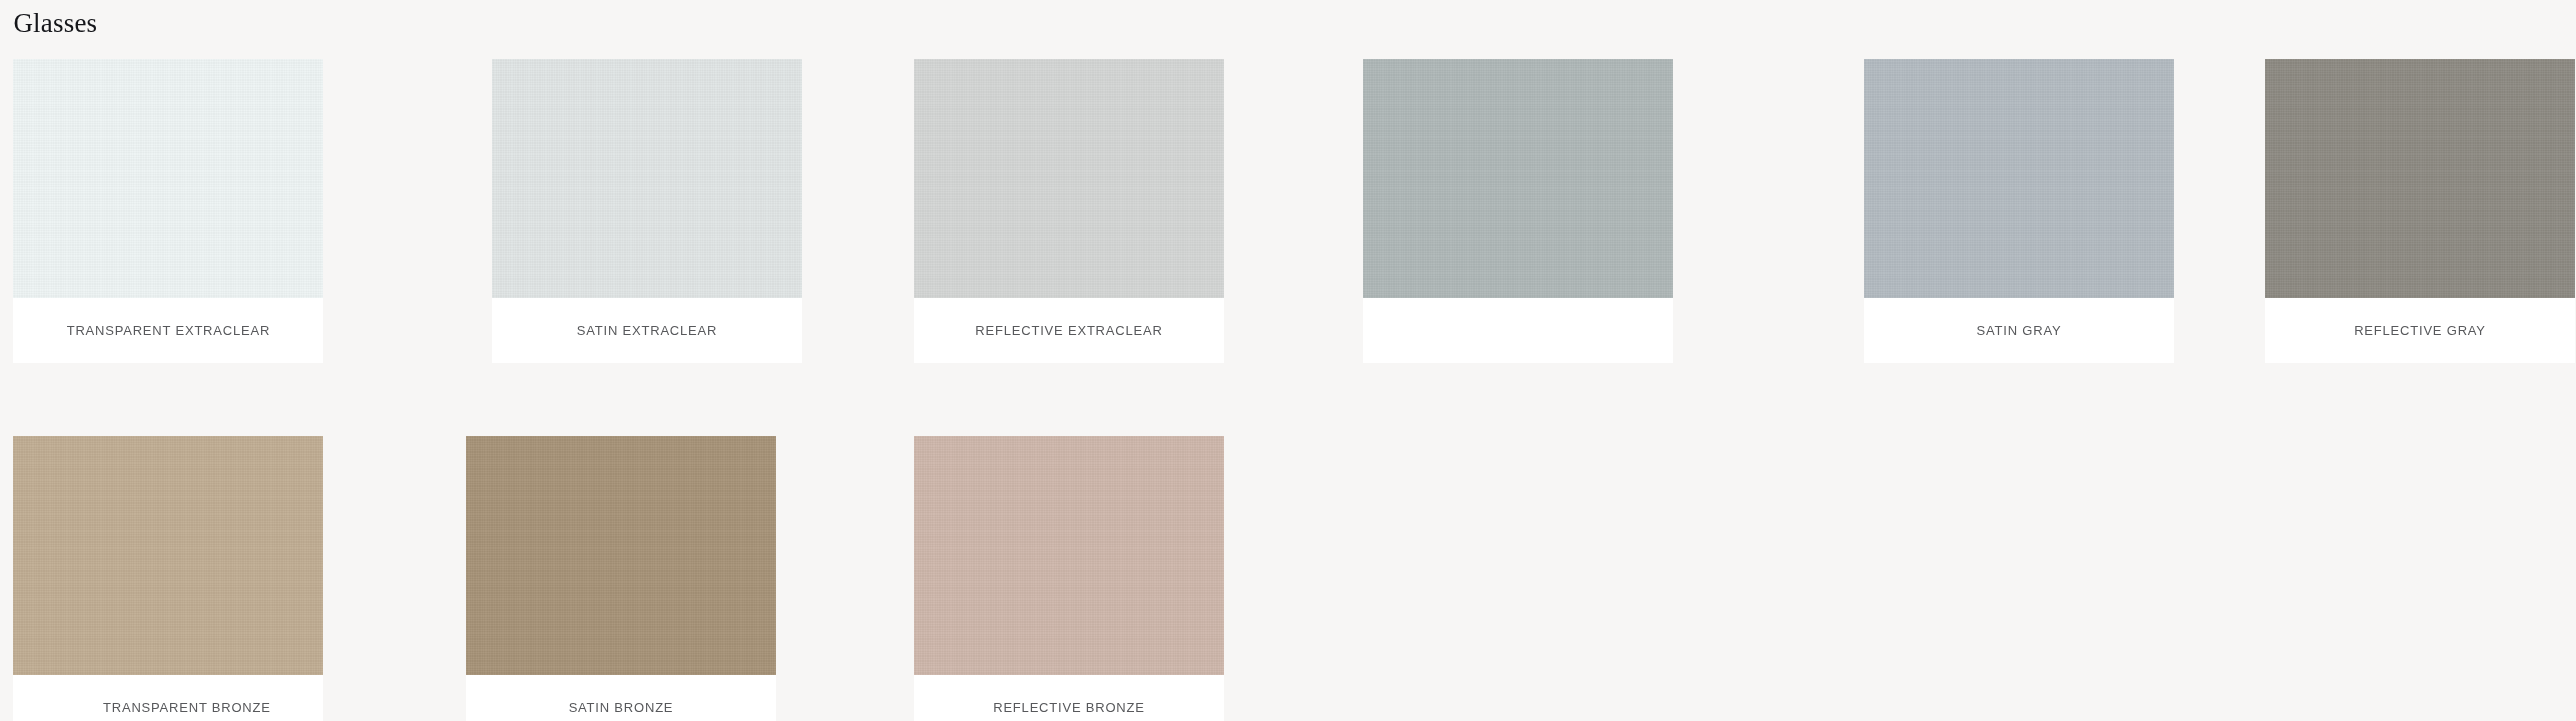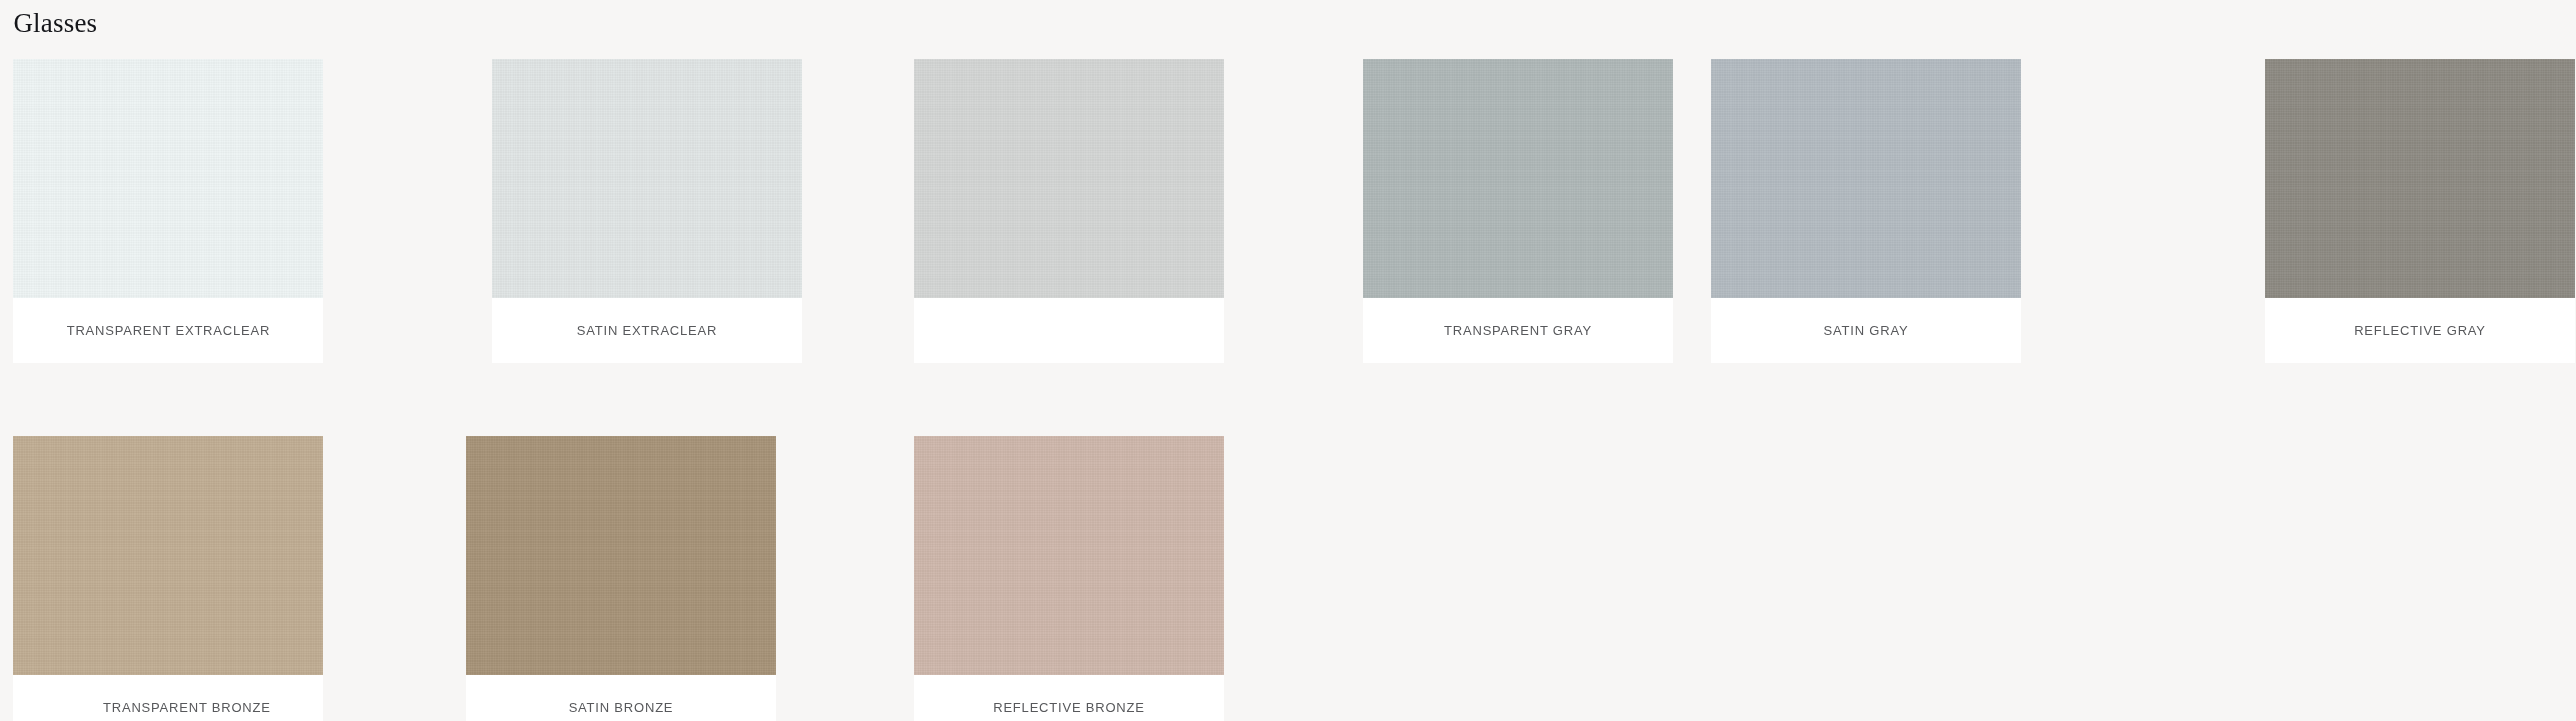--- a/index.html
+++ b/index.html
@@ -124,30 +124,30 @@
 
       <div class="card" style="left: 492px; background: #7dd3fc;">
         <div class="swatch" style="background:#dfe4e4"></div>
         <div class="caption">
           <span class="caption-text" style="color: rgb(87, 88, 91);">SATIN EXTRACLEAR</span>
         </div>
       </div>
 
       <div class="card" style="left: 914px; background: rgb(255, 255, 255);">
         <div class="swatch" style="background:#d3d5d4"></div>
+        <div class="caption">
+          <span class="caption-text" style="color: rgb(87, 88, 91);">REFLECTIVE EXTRACLEAR</span>
+        </div>
       </div>
 
       <div class="card" style="left: 1363px; background: rgb(255, 255, 255);">
         <div class="swatch" style="background:#aeb7b7"></div>
-        <div class="caption">
-          <span class="caption-text" style="color: rgb(87, 88, 91);">TRANSPARENT GRAY</span>
-        </div>
       </div>
 
-      <div class="card" style="left: 1711px; background: #404040;">
+      <div class="card" style="left: 1864px; background: #404040;">
         <div class="swatch" style="background:#b2bac0"></div>
         <div class="caption">
           <span class="caption-text" style="color: rgb(87, 88, 91);">SATIN GRAY</span>
         </div>
       </div>
 
       <div class="card" style="left: 2265px; background: #c2410c;">
         <div class="swatch" style="background:#8d8a82"></div>
         <div class="caption">
           <span class="caption-text" style="color: rgb(87, 88, 91);">REFLECTIVE GRAY</span>

